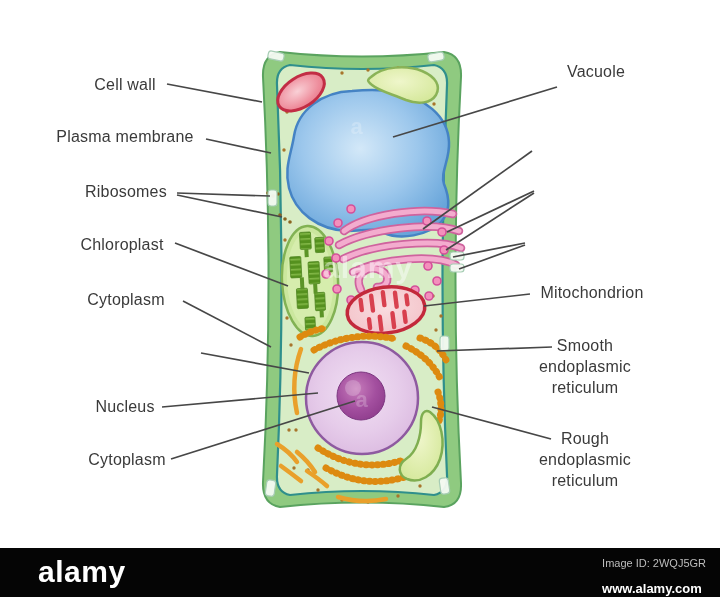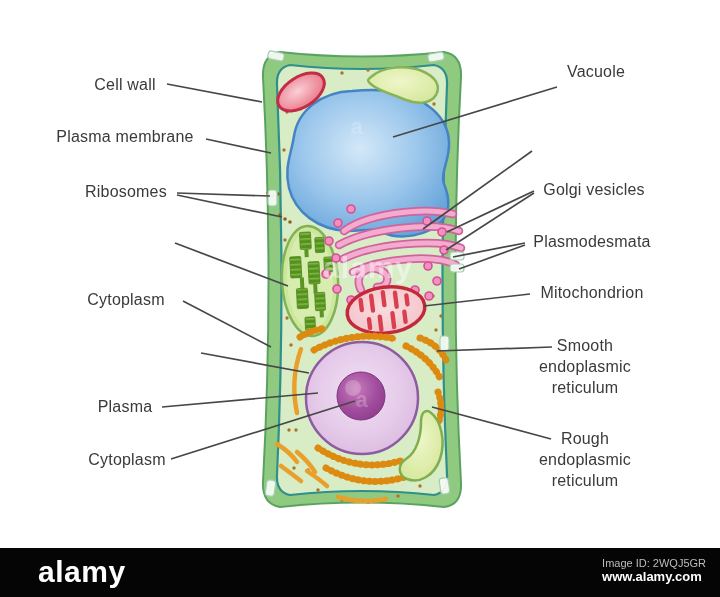--- a/index.html
+++ b/index.html
@@ -22,21 +22,21 @@
   .footer {
     position:absolute; left:0; bottom:0; width:720px; height:49px;
     background:#050505;
   }
   .footer .logo {
     position:absolute; left:38px; top:50%; transform:translateY(-52%);
     color:#ffffff; font-size:30px; font-weight:bold; letter-spacing:0.5px;
   }
   .footer .meta { position:absolute; right:14px; top:9px; text-align:left; }
   .footer .meta .id  { color:#bdbdbd; font-size:11px; }
-  .footer .meta .url { color:#ffffff; font-size:13px; font-weight:bold; margin-top:0; }
+  .footer .meta .url { color:#ffffff; font-size:13px; font-weight:bold; margin-top:12px; }
 </style>
 </head>
 <body>
 
 <div class="stage">
 
   <svg class="diagram-svg" width="720" height="548" viewBox="0 0 720 548">
     <defs>
       <radialGradient id="vacGrad" cx="45%" cy="40%" r="65%">
         <stop offset="0%" stop-color="#D3E8F8"></stop>
@@ -261,27 +261,26 @@
       <line x1="525" y1="245" x2="459" y2="269"></line>
       <line x1="530" y1="294" x2="424" y2="306"></line>
       <line x1="552" y1="347" x2="437" y2="351"></line>
       <line x1="551" y1="439" x2="432" y2="407"></line>
     </g>
   </svg>
 
   <div class="lbl" style="left:125px; top:85px">Cell wall</div>
   <div class="lbl" style="left:126px; top:192px">Ribosomes</div>
   <div class="lbl" style="left:125px; top:137px">Plasma membrane</div>
+  <div class="lbl" style="left:122px; top:245px">Chloroplast</div>
   <div class="lbl" style="left:126px; top:300px">Cytoplasm</div>
-  <div class="lbl" style="left:125px; top:407px">Plasma</div>
+  <div class="lbl" style="left:125px; top:407px">Nucleus</div>
   <div class="lbl" style="left:127px; top:460px">Cytoplasm</div>
 
   <div class="lbl" style="left:596px; top:72px">Vacuole</div>
-  <div class="lbl" style="left:594px; top:190px">Golgi vesicles</div>
-  <div class="lbl" style="left:592px; top:242px">Plasmodesmata</div>
   <div class="lbl" style="left:592px; top:293px">Mitochondrion</div>
   <div class="lbl" style="left:585px; top:367px">Smooth
 endoplasmic
 reticulum</div>
   <div class="lbl" style="left:585px; top:460px">Rough
 endoplasmic
 reticulum</div>
 
   <div class="watermark" style="left:368px; top:268px">alamy</div>
   <div class="watermark mini" style="left:357px; top:127px">a</div>

